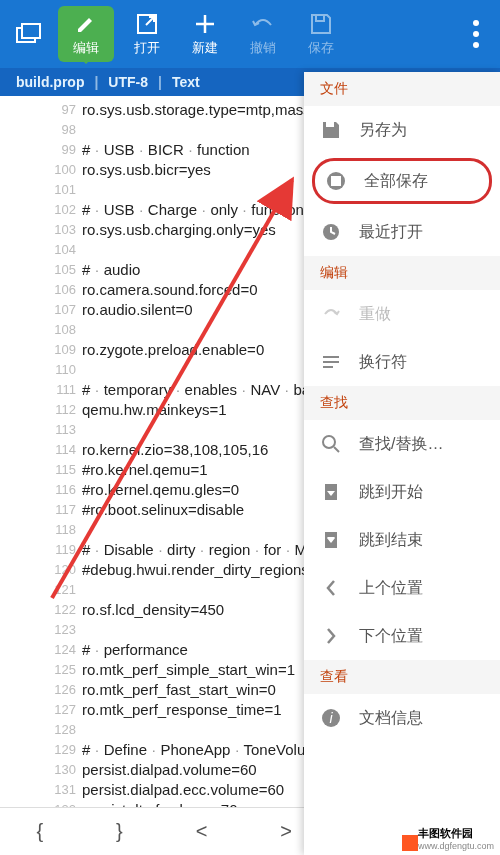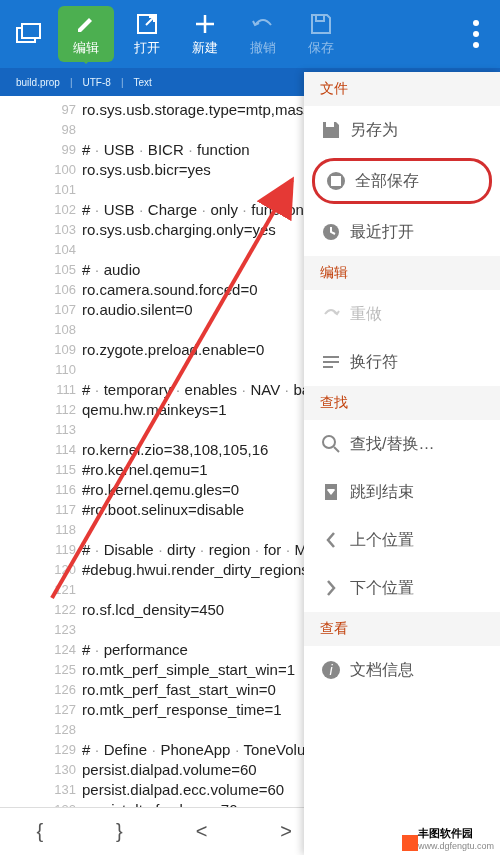--- a/index.html
+++ b/index.html
@@ -9,33 +9,33 @@
 .tb-btn { width:58px; height:60px; display:flex; flex-direction:column; align-items:center; justify-content:center; color:#fff; font-size:13px; gap:2px; }
 .tb-btn.windows { width:50px; }
 .tb-btn.dim { opacity:0.5; }
 .tb-btn .ic { width:26px; height:26px; display:flex; align-items:center; justify-content:center; }
 .tb-btn.edit { background:#4caf50; border-radius:6px; height:56px; width:56px; margin:0 4px; position:relative; }
 .tb-btn.edit::after { content:""; position:absolute; bottom:-8px; left:50%; transform:translateX(-50%); border:6px solid transparent; border-top-color:#4caf50; }
 .spacer { flex:1; }
 .more-dots { width:40px; display:flex; flex-direction:column; gap:5px; align-items:center; justify-content:center; }
 .more-dots span { width:6px; height:6px; background:#fff; border-radius:50%; }
 
-.statusbar { height:28px; background:#1565c0; display:flex; align-items:center; gap:10px; padding:0 16px; color:#e3f2fd; font-size:10px; }
+.statusbar { height:28px; background:#1565c0; display:flex; align-items:center; gap:10px; padding:0 16px; color:#e3f2fd; font-size:14px;font-weight:bold; }
 .statusbar .sep { opacity:0.6; }
 
 .editor { position:absolute; top:96px; left:0; right:0; bottom:48px; display:flex; font-family:"Courier New",monospace; font-size:15px; line-height:20px; overflow:hidden;padding-left:38px; }
 .gutter { width:44px; text-align:right; padding:4px 6px 4px 0; color:#bbb; font-size:13px; }
 .code { flex:1; padding:4px 0; color:#222; white-space:pre; overflow:hidden; }
 .code .dot { color:#999; }
 
 .bottombar { position:absolute; bottom:0; left:0; right:0; height:48px; background:#fff; border-top:1px solid #ddd; display:flex; align-items:center; justify-content:space-around; font-size:20px; color:#555; }
 
 .menu { position:absolute; top:72px; right:0; width:196px; bottom:0; background:#fff; box-shadow:-2px 0 8px rgba(0,0,0,.2); z-index:20; overflow:hidden; }
 .menu .sect { padding:8px 16px; font-size:14px; color:#c2410c; background:#f5f5f5; }
-.menu .item { height:48px; display:flex; align-items:center; gap:8px; padding:0 16px; font-size:16px; color:#555; }
+.menu .item { height:48px; display:flex; align-items:center; gap:17px; padding:0 16px; font-size:16px; color:#555; }
 .menu .item.dim { opacity:0.4; }
 .menu .item .mic { width:22px; height:22px; display:flex; align-items:center; justify-content:center; }
 .menu .item.highlight { border:3px solid #d32f2f; border-radius:22px; margin:4px 8px; padding:0 10px; height:46px; }
 
 .arrow { position:absolute; z-index:25; pointer-events:none; }
 
 .wm { position:absolute; right:6px; bottom:4px; z-index:30; display:flex; align-items:flex-end; font-size:11px; }
 .wm .sq { width:16px; height:16px; background:#ff5722; }
 </style>
 </head>
@@ -251,20 +251,29 @@
           <circle cx="8" cy="8" r="6" fill="none" stroke="#888" stroke-width="2"></circle>
           <path d="M13 13 L18 18" stroke="#888" stroke-width="2"></path>
         </svg>
       </div>
     <span>查找/替换…</span>
   </div>
   <div class="item">
     <div class="mic">
         <svg width="18" height="20" viewBox="0 0 18 20">
           <rect x="3" y="2" width="12" height="16" fill="#888"></rect>
+          <path d="M9 14 L5 9 L13 9 Z" fill="#fff"></path>
+        </svg>
+      </div>
+    <span>跳到开始</span>
+  </div>
+  <div class="item">
+    <div class="mic">
+        <svg width="18" height="20" viewBox="0 0 18 20">
+          <rect x="3" y="2" width="12" height="16" fill="#888"></rect>
           <path d="M9 6 L5 11 L13 11 Z" fill="#fff" transform="rotate(180 9 9)"></path>
           <path d="M5 8 L13 8 L9 13 Z" fill="#fff"></path>
         </svg>
       </div>
     <span>跳到结束</span>
   </div>
   <div class="item">
     <div class="mic">
         <svg width="14" height="18" viewBox="0 0 14 18">
           <path d="M10 2 L4 9 L10 16" fill="none" stroke="#888" stroke-width="2.5"></path>

